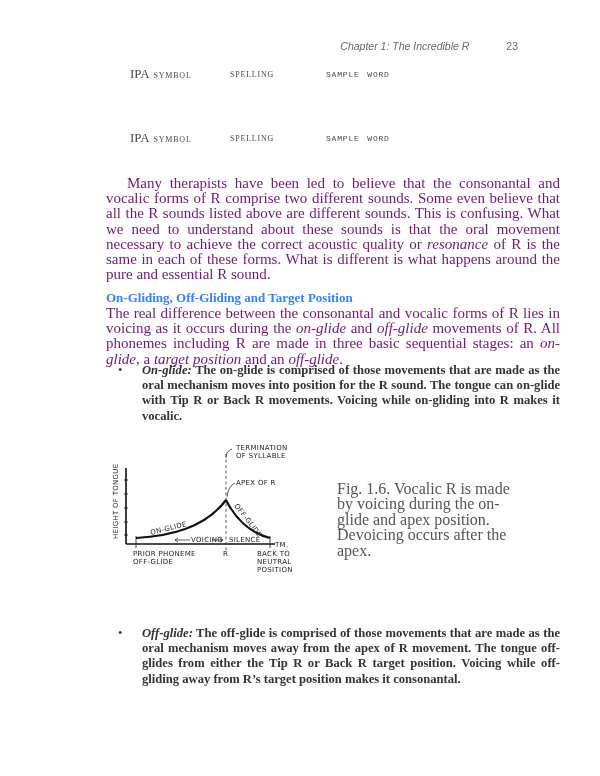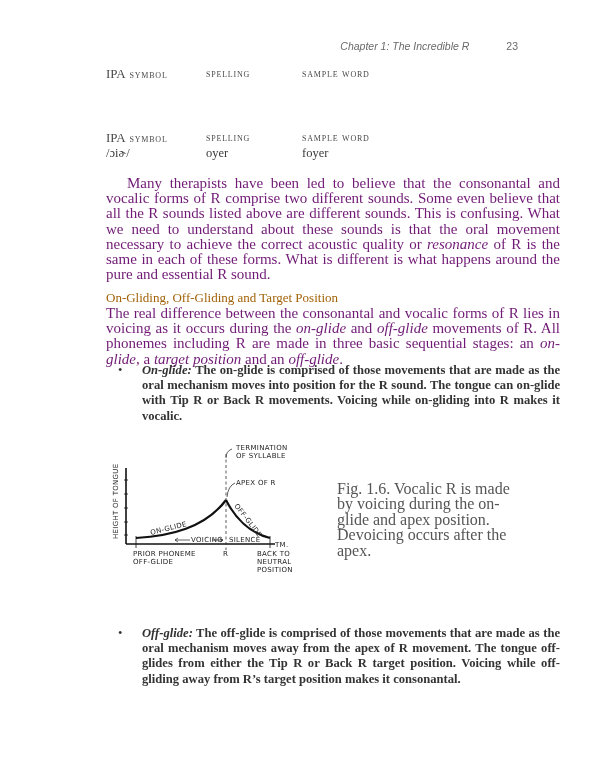--- a/index.html
+++ b/index.html
@@ -27,44 +27,44 @@
   }
   .running-head .chapter { font-style: italic; }
 
   .ipa-table {
     position: absolute;
     left: 106px;
     font-size: 12.5px;
     line-height: 15px;
     color: #3a3a3a;
   }
-  .ipa-table .row { display: flex; }
+  .ipa-table .row { display: flex; margin-left: 24px; }
   .ipa-table .c1 { width: 100px; }
   .ipa-table .c2 { width: 96px; }
-  .ipa-table .c3 { width: 120px; }
+  .ipa-table .c3 { width: 120px; font-family: Liberation Mono, monospace; }
   .ipa-table .hdr { font-variant: small-caps; letter-spacing: 0.8px; font-size: 11.5px; color: #4a4a4a; }
   .ipa-table .hdr .big { font-size: 13px; letter-spacing: 0; }
 
   .para {
     position: absolute;
     left: 106px;
     width: 454px;
     font-size: 15px;
     line-height: 15.2px;
     text-align: justify;
     color: #701a75;
   }
   .para.indent { text-indent: 21px; }
   .section-heading {
     position: absolute;
     left: 106px;
     top: 290px;
     font-size: 13px;
-    font-weight: normal;
-    color: #a16207;
+    font-weight: bold;
+    color: #3b82f6;
   }
   .bullet {
     position: absolute;
     left: 118px;
     width: 442px;
     font-size: 12.6px;
     line-height: 15.2px;
     color: #333333;
   }
   .bullet .dot {
@@ -117,25 +117,20 @@
     <div class="c2">spelling</div>
     <div class="c3">sample word</div>
   </div>
 </div>
 
 <div class="ipa-table" style="top:130px;">
   <div class="row hdr">
     <div class="c1"><span class="big">IPA</span> <span>symbol</span></div>
     <div class="c2">spelling</div>
     <div class="c3">sample word</div>
-  </div>
-  <div class="row">
-    <div class="c1">/ɔiɚ/</div>
-    <div class="c2">oyer</div>
-    <div class="c3">foyer</div>
   </div>
 </div>
 
 <p class="para indent" style="top:176px; margin:0;"><span>Many therapists have been led to believe that the consonantal and vocalic forms of R comprise two different sounds. Some even believe that all the R sounds listed above are different sounds. This is confusing. What we need to understand about these sounds is that the oral movement necessary to achieve the correct acoustic quality or </span><em>resonance</em><span> of R is the same in each of these forms. What is different is what happens around the pure and essential R sound.</span></p>
 
 <div class="section-heading">On-Gliding, Off-Gliding and Target Position</div>
 
 <p class="para" style="top:306px; margin:0;"><span>The real difference between the consonantal and vocalic forms of R lies in voicing as it occurs during the </span><em>on-glide</em><span> and </span><em>off-glide</em><span> movements of R. All phonemes including R are made in three basic sequential stages: an </span><em>on-glide</em><span>, a </span><em>target position</em><span> and an </span><em>off-glide</em><span>.</span></p>
 
 <div class="bullet" style="top:363px;">

